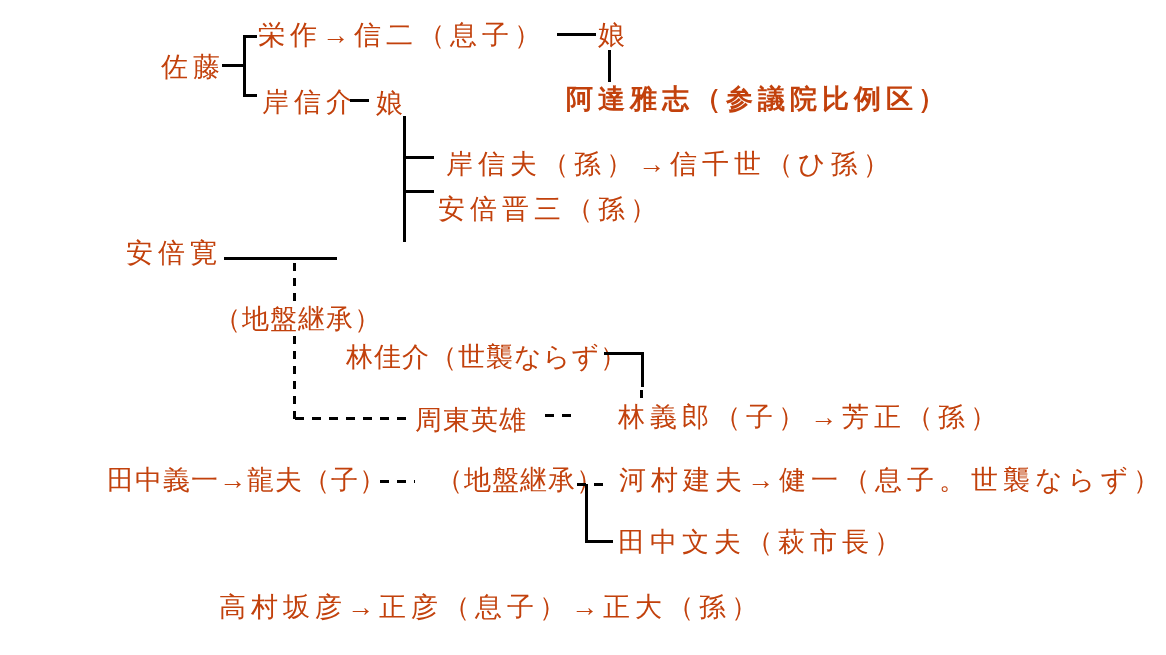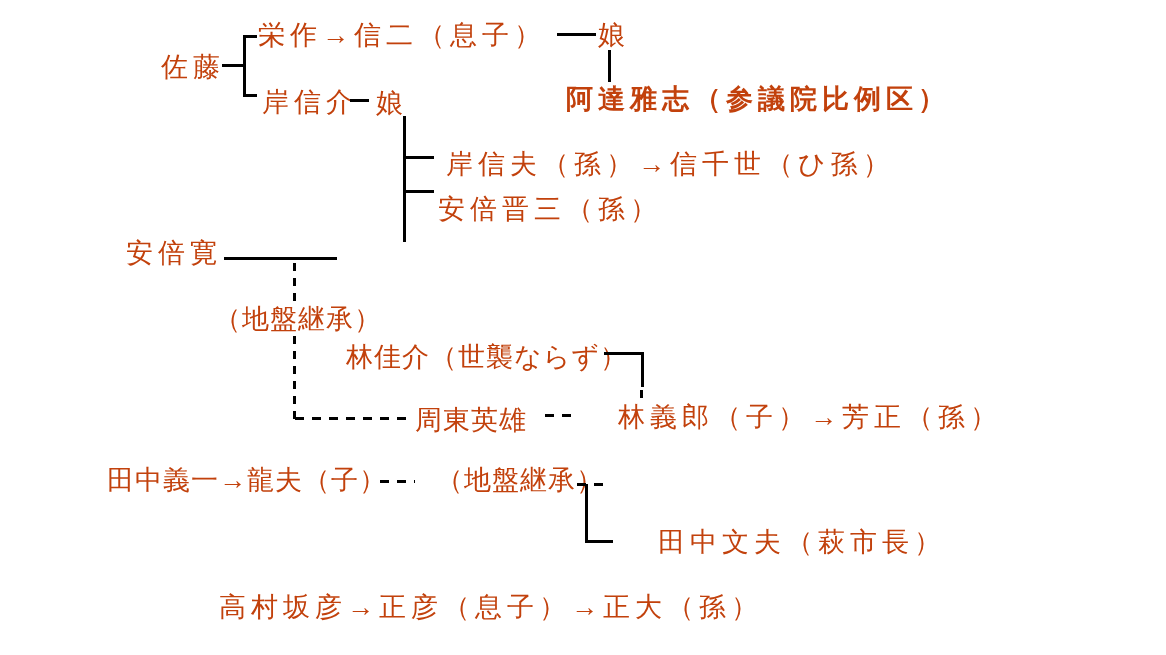--- a/index.html
+++ b/index.html
@@ -46,21 +46,22 @@
 
   <div class="lbl" style="left:126px;top:238px;">安倍寛</div>
   <div class="lbl tight" style="left:214px;top:304px;">（地盤継承）</div>
 
   <div class="lbl tight" style="left:346px;top:342px;">林佳介（世襲ならず）</div>
   <div class="lbl tight" style="left:415px;top:405px;">周東英雄</div>
   <div class="lbl" style="left:618px;top:402px;">林義郎（子）→芳正（孫）</div>
 
   <div class="lbl tight" style="left:69px;top:465px;margin-left:38px;">田中義一→龍夫（子）</div>
   <div class="lbl tight" style="left:436px;top:465px;">（地盤継承）</div>
-  <div class="lbl" style="left:618px;top:527px;margin-left:40px;">田中文夫（萩市長）</div>
+  <div class="lbl" style="left:619px;top:465px;">河村建夫→健一（息子。世襲ならず）</div>
+  <div class="lbl" style="left:618px;top:527px;">田中文夫（萩市長）</div>
 
   <div class="lbl" style="left:184px;top:592px;margin-left:35px;">高村坂彦→正彦（息子）→正大（孫）</div>
 
   <div class="ln" style="left:222px;top:64px;width:22px;height:3px;"></div>
   <div class="ln" style="left:243px;top:35px;width:3px;height:62px;"></div>
   <div class="ln" style="left:243px;top:35px;width:14px;height:3px;"></div>
   <div class="ln" style="left:243px;top:94px;width:14px;height:3px;"></div>
 
   <div class="ln" style="left:557px;top:33px;width:39px;height:3px;"></div>
   <div class="ln" style="left:608px;top:50px;width:3px;height:32px;"></div>

